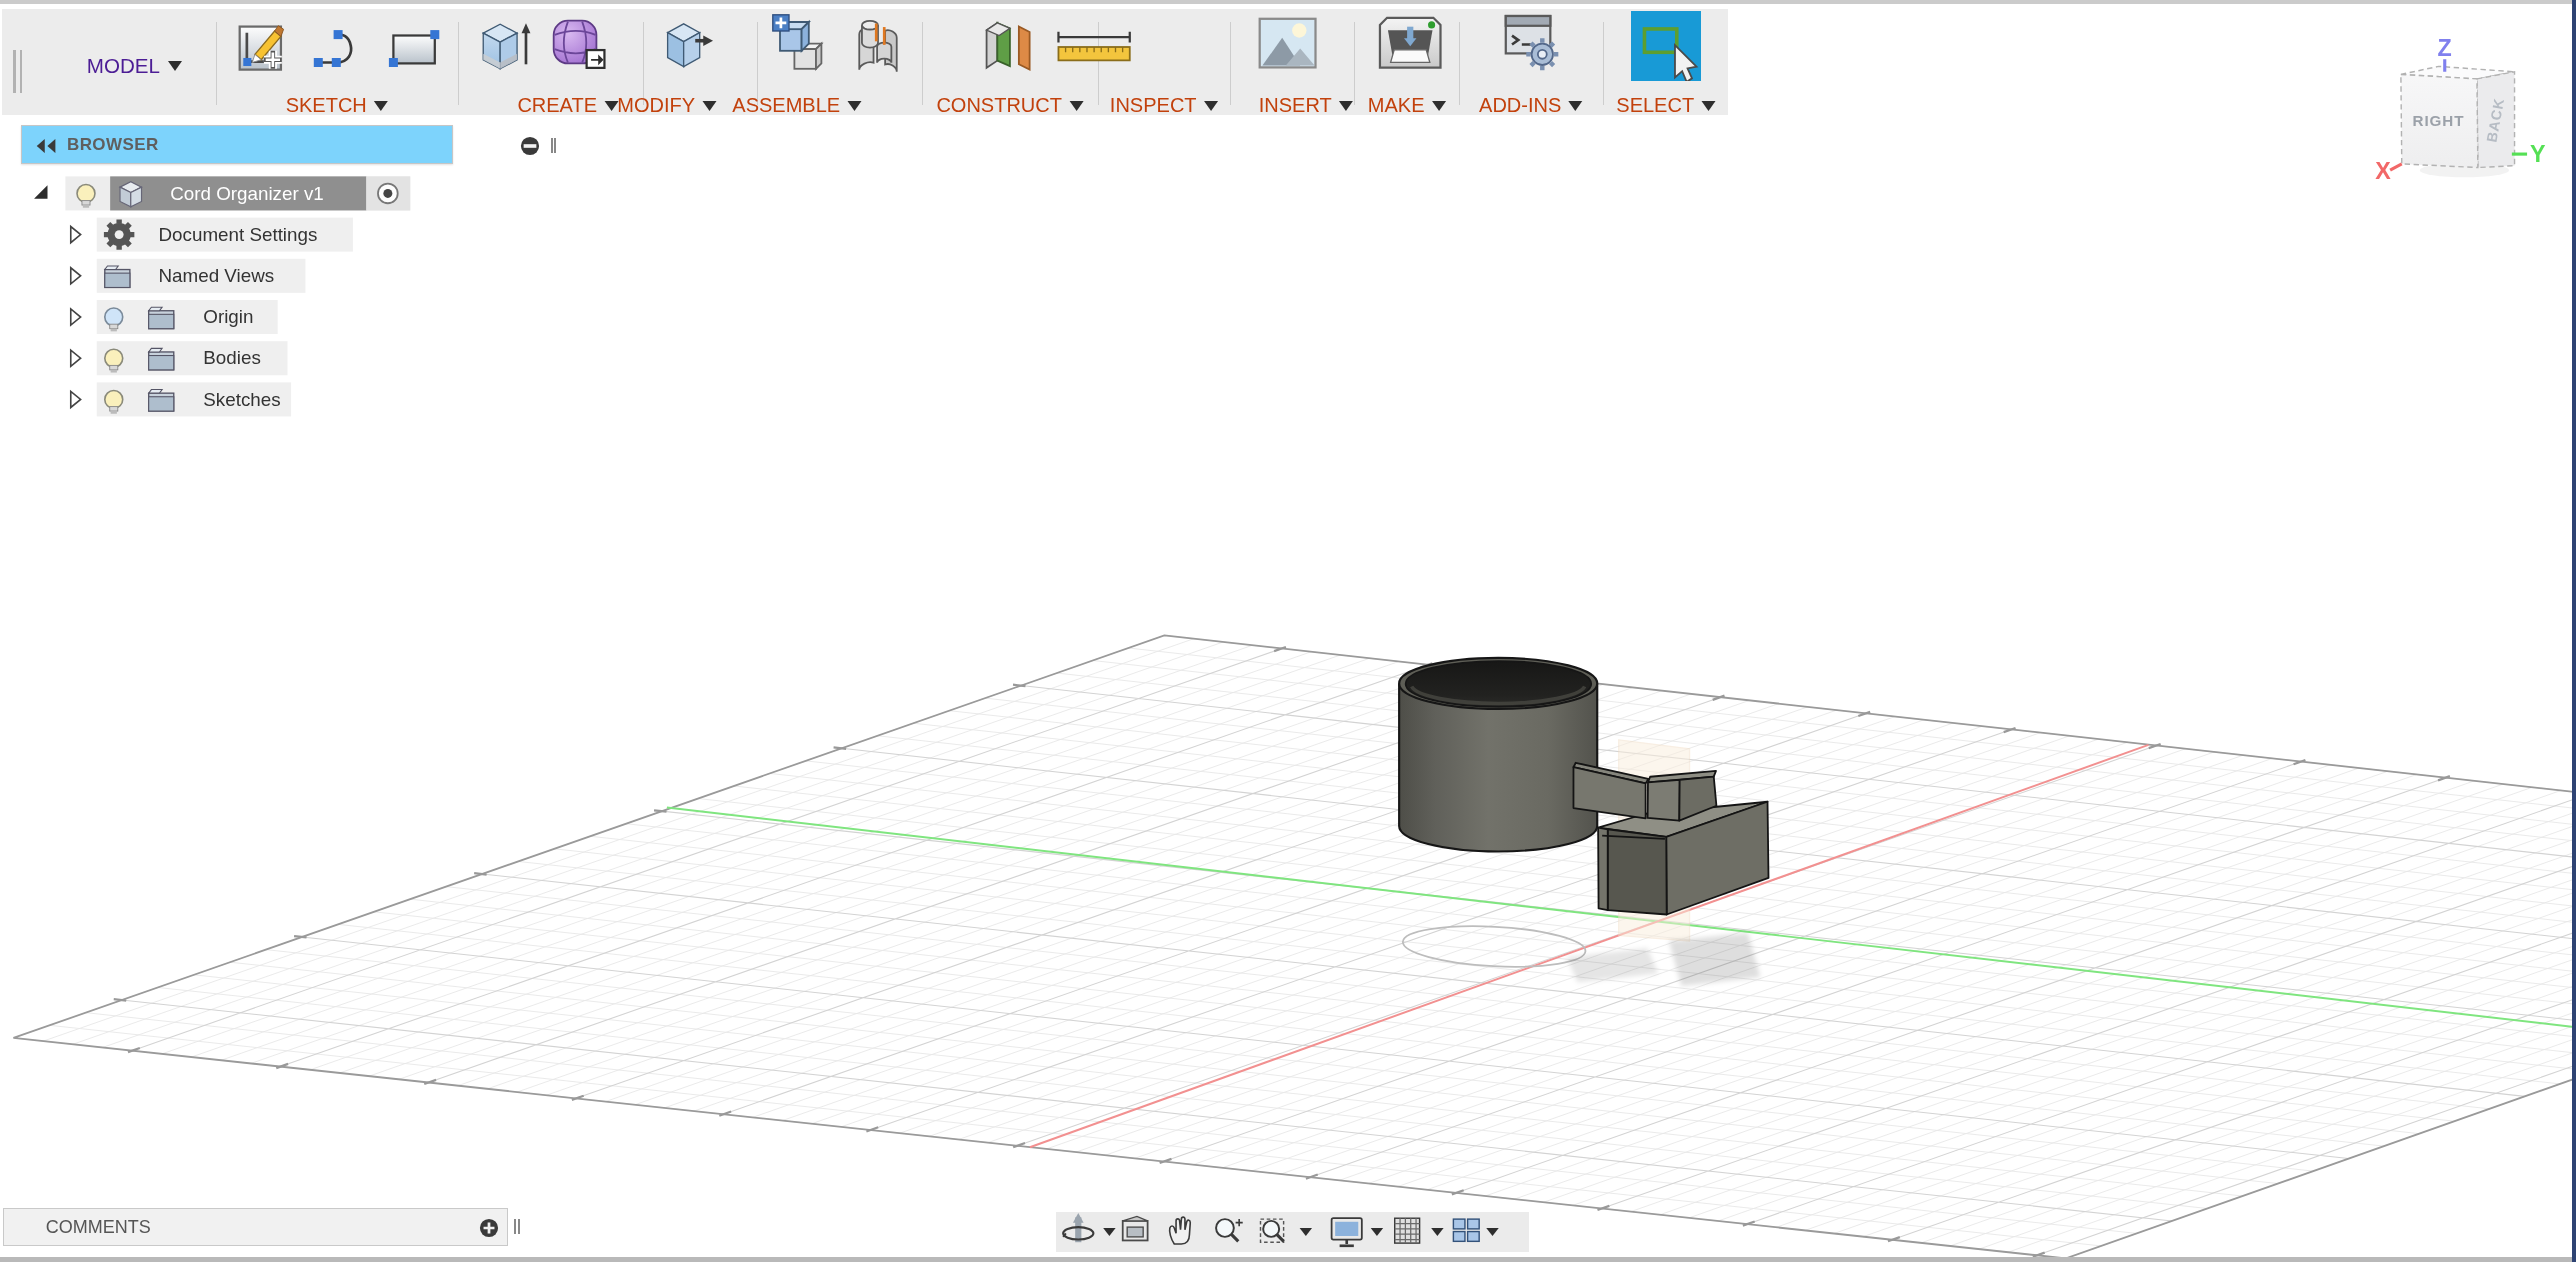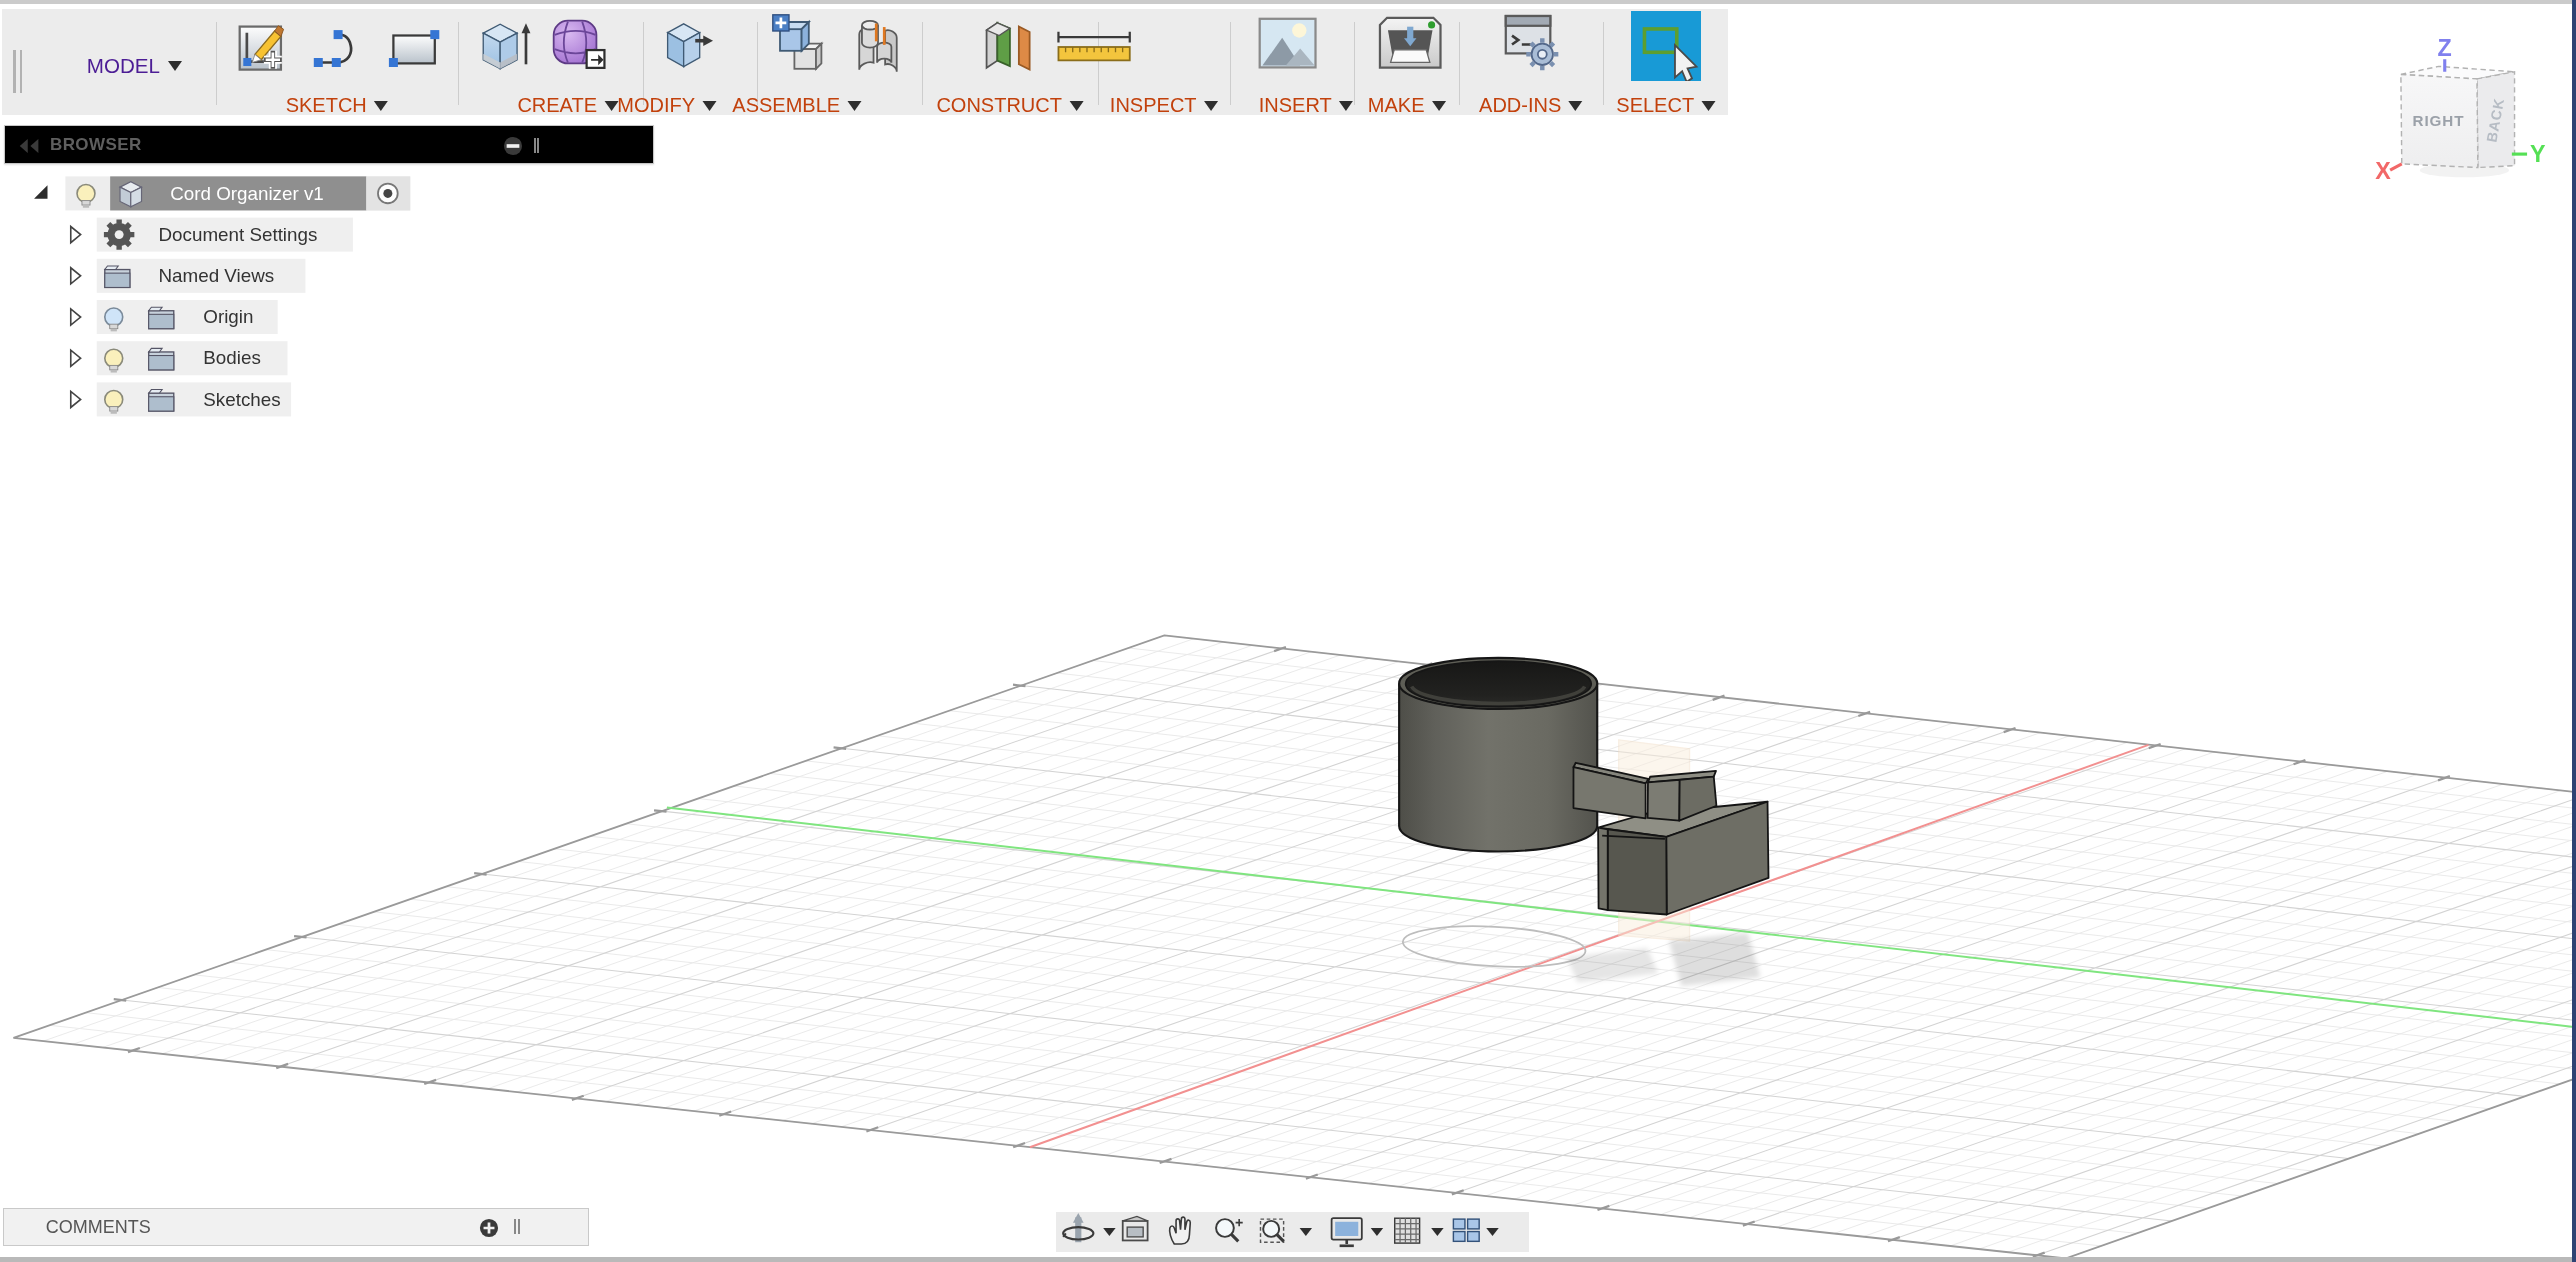--- a/index.html
+++ b/index.html
@@ -210,21 +210,21 @@
         </g>
 </g>
 </svg>
 <svg class="abs" style="left:1629px;top:1.8px" width="70" height="70" viewBox="0 0 78 78">
 <rect x="0" y="0" width="78" height="78" fill="#189ad6"></rect>
 <rect x="15" y="20" width="36" height="26" fill="none" stroke="#5d9e2f" stroke-width="4"></rect>
 <polygon points="49,38 49,74 57,67 62,79 68,75 63,64 73,62" fill="#f2f2f2" stroke="#4a4a4a" stroke-width="2"></polygon>
 </svg>
 </div>
 
-<div class="abs" style="left:4px;top:125px;width:650px;height:39px;background:#000000;border:0.9px solid #c6c6c6;box-shadow:0 0.9px 1.8px rgba(0,0,0,0.12)">
+<div class="abs" style="left:21px;top:125px;width:432px;height:39px;background:#7dd3fc;border:0.9px solid #c6c6c6;box-shadow:0 0.9px 1.8px rgba(0,0,0,0.12)">
 <svg class="abs" style="left:12.5px;top:10.8px" width="23" height="18" viewBox="0 0 26 20">
 <polygon points="11,2 11,18 2,10" fill="#3a3a3a"></polygon>
       <polygon points="23,2 23,18 14,10" fill="#3a3a3a"></polygon>
     </svg>
 <div class="abs" style="left:45px;top:9px;font-size:17px;font-weight:bold;color:#5f5f5f;letter-spacing:0.4px">BROWSER</div>
 <svg class="abs" style="left:498px;top:10px" width="20" height="20" viewBox="0 0 22 22">
 <circle cx="11" cy="11" r="10" fill="#3a3a3a"></circle>
       <rect x="4" y="9" width="14" height="4" fill="#f2f2f2"></rect>
     </svg>
 <div class="abs" style="left:529px;top:11.7px;width:1.8px;height:15.2px;background:#888"></div>
@@ -335,21 +335,21 @@
       <text x="190" y="105" font-size="16" fill="#b6bcc4" text-anchor="middle" transform="rotate(-80 190 105)" font-weight="bold" letter-spacing="1">BACK</text>
     </g>
 <text x="128" y="32" font-size="26" font-weight="bold" fill="#8080ee" text-anchor="middle">Z</text>
 <path d="M128 36 V50" stroke="#8080ee" stroke-width="3.5"></path>
 <text x="59" y="170" font-size="26" font-weight="bold" fill="#f26868" text-anchor="middle">X</text>
 <path d="M67 160 L80 153" stroke="#f26868" stroke-width="3.5"></path>
 <text x="232" y="151" font-size="26" font-weight="bold" fill="#55e055" text-anchor="middle">Y</text>
 <path d="M203 142 H220" stroke="#55e055" stroke-width="3.5"></path>
 </svg>
 
-<div class="abs" style="left:2.7px;top:1208px;width:586px;height:38px;background:#f1f1f1;border:0.9px solid #c9c9c9">
+<div class="abs" style="left:2.7px;top:1208px;width:505px;height:38px;background:#f1f1f1;border:0.9px solid #c9c9c9">
 <div class="abs" style="left:42px;top:8px;font-size:18px;color:#555">COMMENTS</div>
 <svg class="abs" style="left:475px;top:9px" width="20" height="20" viewBox="0 0 22 22">
 <circle cx="11" cy="11" r="10" fill="#3a3a3a"></circle>
       <path d="M11 5 v12 M5 11 h12" stroke="#f1f1f1" stroke-width="3"></path>
     </svg>
 </div>
 <div class="abs" style="left:514px;top:1219px;width:1.8px;height:15.2px;background:#888"></div>
 <div class="abs" style="left:518px;top:1219px;width:1.8px;height:15.2px;background:#888"></div>
 <div class="abs" style="left:1056px;top:1212px;width:473px;height:40px;background:#ebebeb"></div>
 <svg class="abs" style="left:1056px;top:1212px" width="473" height="40" viewBox="0 0 528 45">

